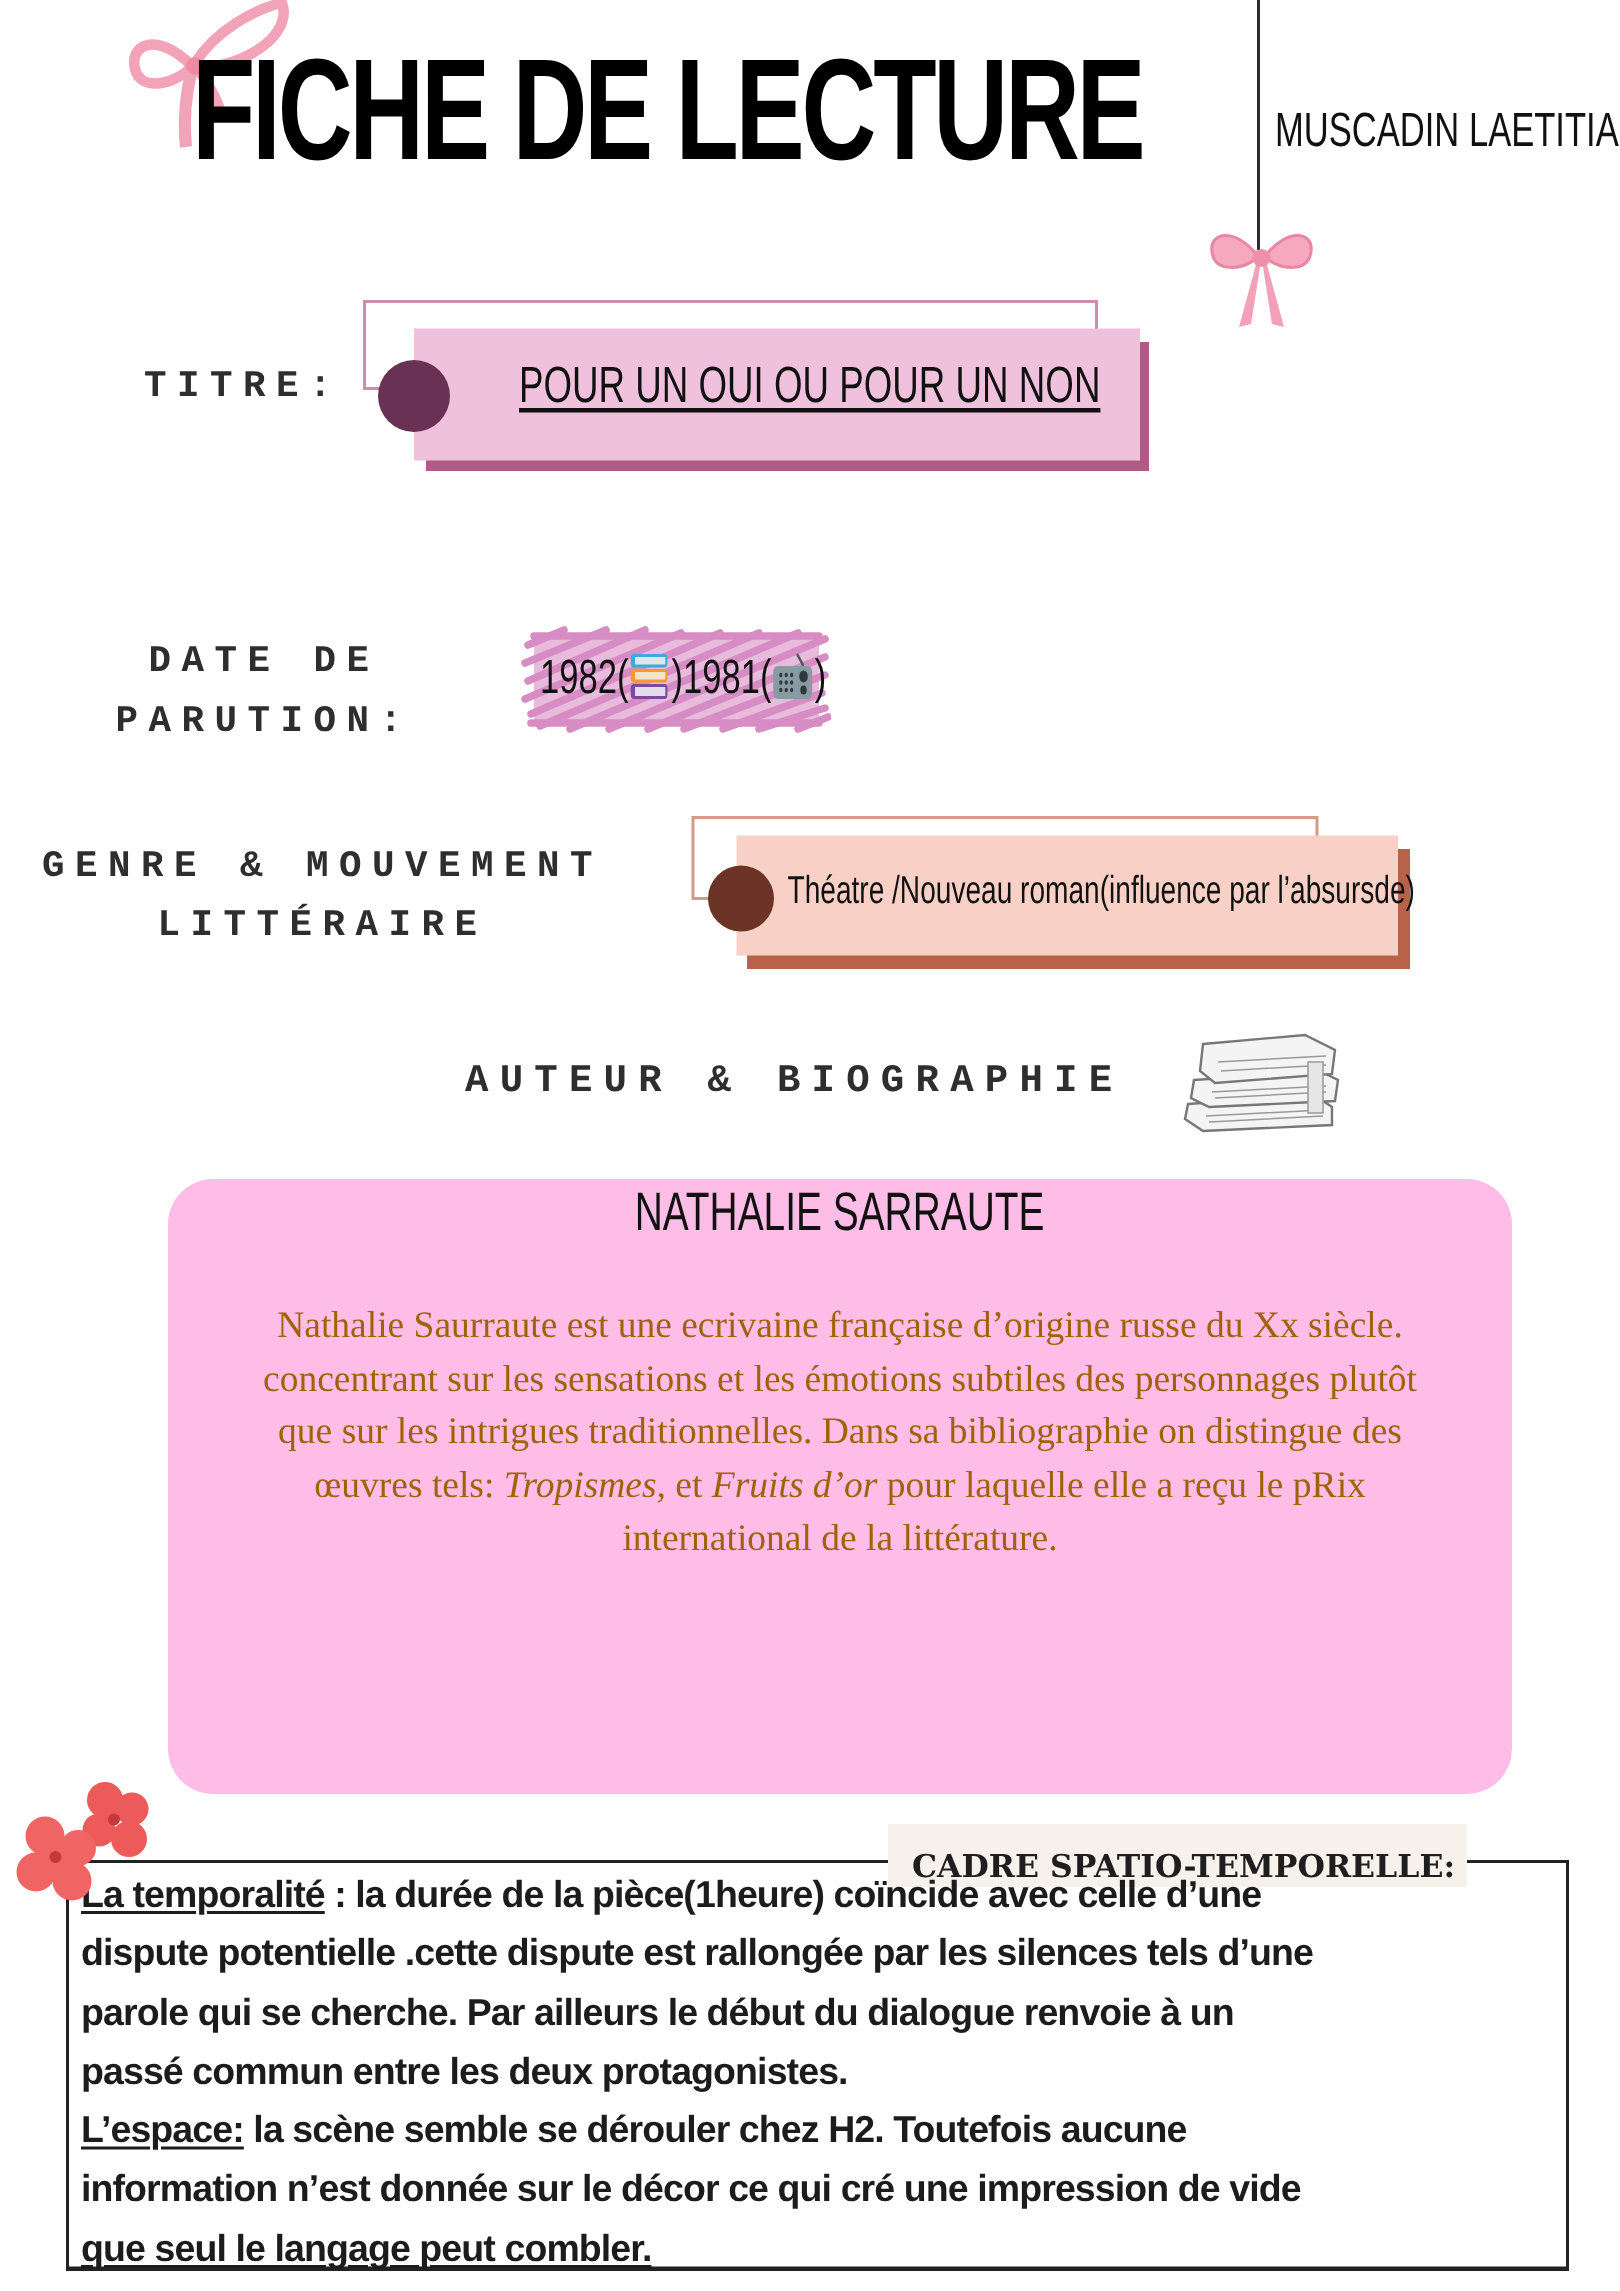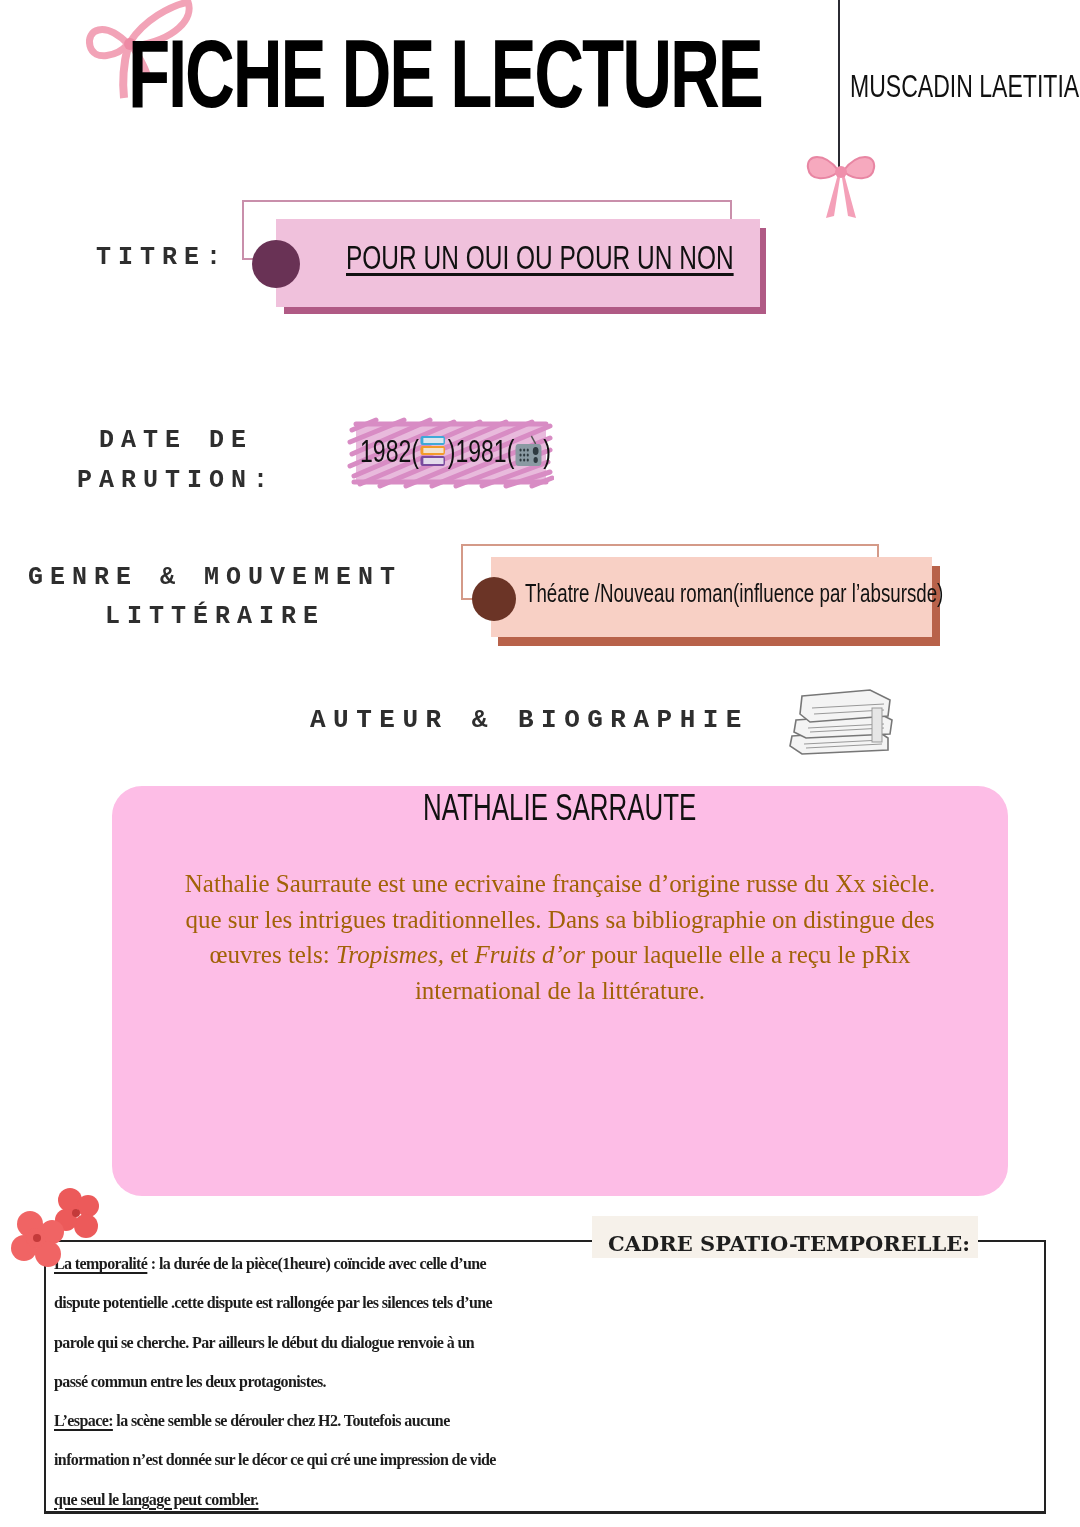--- a/index.html
+++ b/index.html
@@ -106,22 +106,22 @@
       left: 592px; top: 1216px; width: 386px; height: 42px;
       background: #f6f1ea;
     }
     .cadre-tag-text {
       left: 592px; top: 1230px; width: 394px; text-align: center;
       font-family: "DejaVu Serif", serif; font-weight: 700;
       font-size: 21px; line-height: 28px; color: #1e1e1e; white-space: nowrap;
     }
     .cadre-text {
       left: 54px; top: 1244px; width: 1000px;
-      font-family: Liberation Serif, serif; font-weight: 700;
-      font-size: 16px; line-height: 39.3px; color: #1c1c1c;
+      font-family: Liberation Sans, sans-serif; font-weight: 700;
+      font-size: 25px; line-height: 39.3px; color: #1c1c1c;
       letter-spacing: -0.6px;
     }
     .cadre-text .u { text-decoration: underline; text-decoration-thickness: 2px; text-underline-offset: 3px; }
     .cadre-text p { white-space: nowrap; }
   </style>
 </head>
 <body>
 
 <svg class="abs bow-tl" viewBox="0 0 112 100">
   <path d="M44 44 C20 20, 2 30, 6 46 C10 62, 34 56, 44 44 Z" fill="none" stroke="#f2a3b7" stroke-width="7"></path>
@@ -207,20 +207,21 @@
   <g stroke="#999" stroke-width="1" fill="none">
     <path d="M20 58 L98 54 M22 62 L98 58 M24 42 L100 38 M26 46 L100 42 M28 22 L100 18 M30 28 L100 24"></path>
     <rect x="88" y="22" width="10" height="34" fill="#e6e6e6"></rect>
   </g>
 </svg>
 
 <div class="abs bio-card"></div>
 <div class="abs bio-name"><span>NATHALIE SARRAUTE</span></div>
 <div class="abs bio-text">
   <div>Nathalie Saurraute est une ecrivaine française d’origine russe du Xx siècle.</div>
+  <div>concentrant sur les sensations et les émotions subtiles des personnages plutôt</div>
   <div>que sur les intrigues traditionnelles. Dans sa bibliographie on distingue des</div>
   <div><span>œuvres tels: </span><em>Tropismes,</em><span> et </span><em>Fruits d’or</em><span> pour laquelle elle a reçu le pRix</span></div>
   <div>international de la littérature.</div>
 </div>
 
 <div class="abs cadre-box"></div>
 <div class="abs cadre-tag"></div>
 <div class="abs cadre-text">
   <p><span class="u">La temporalité</span><span> : la durée de la pièce(1heure) coïncide avec celle d’une</span></p>
   <p>dispute potentielle .cette dispute est rallongée par les silences tels d’une</p>

